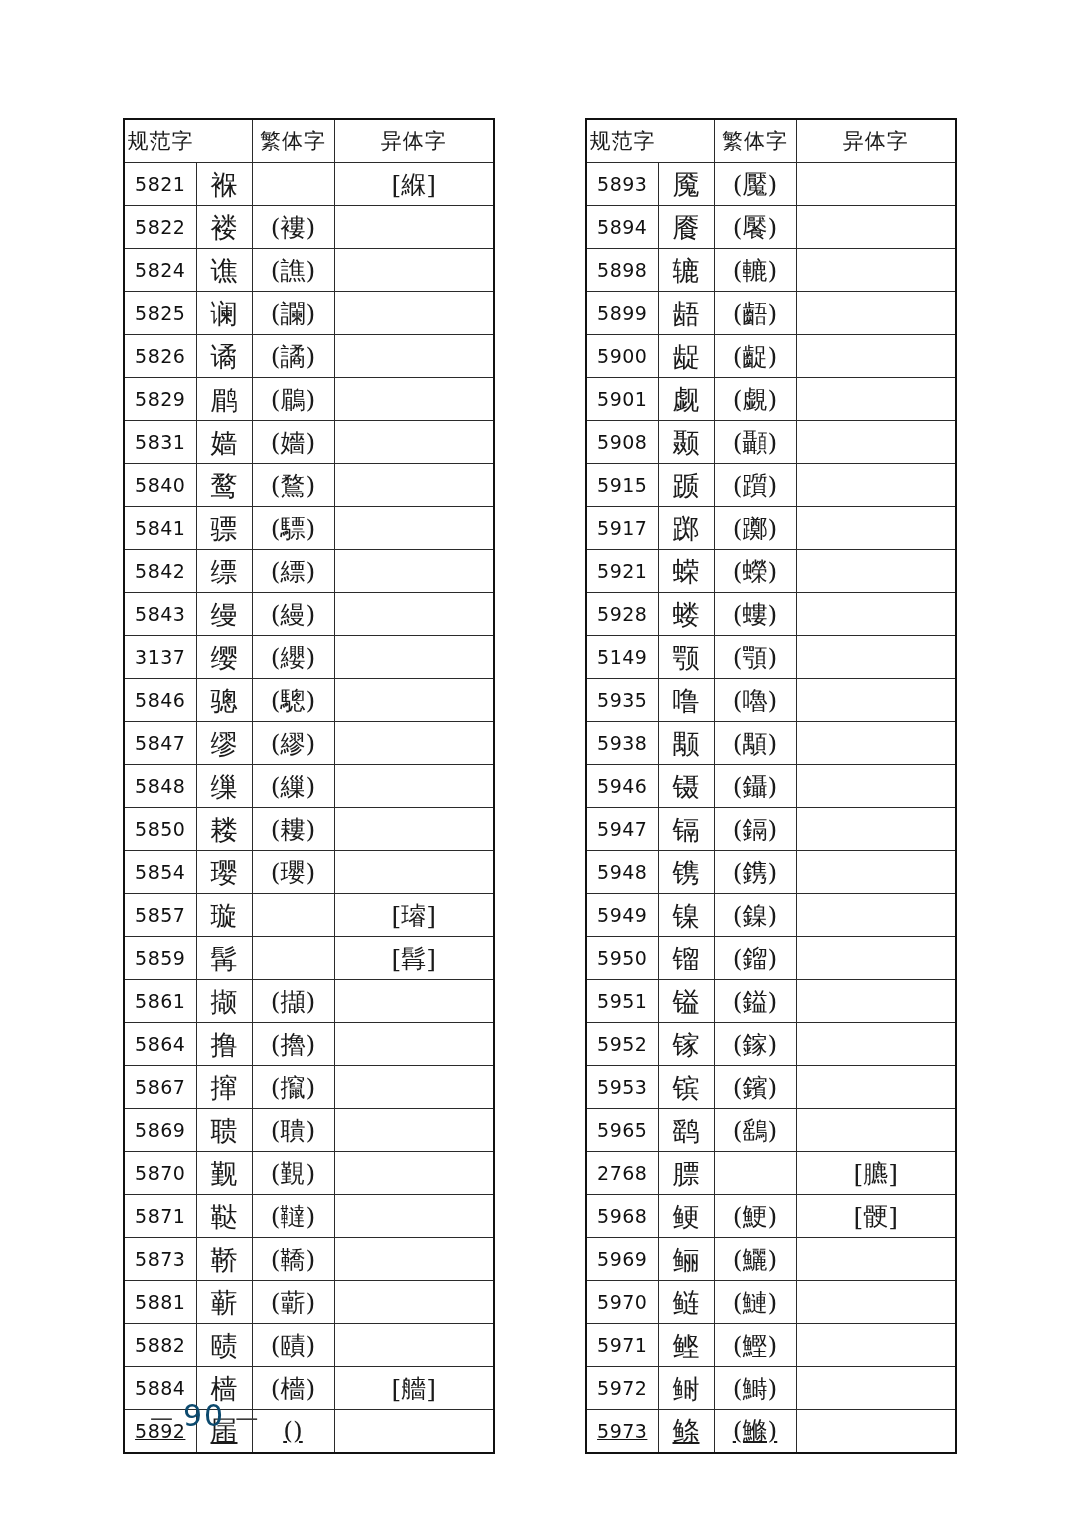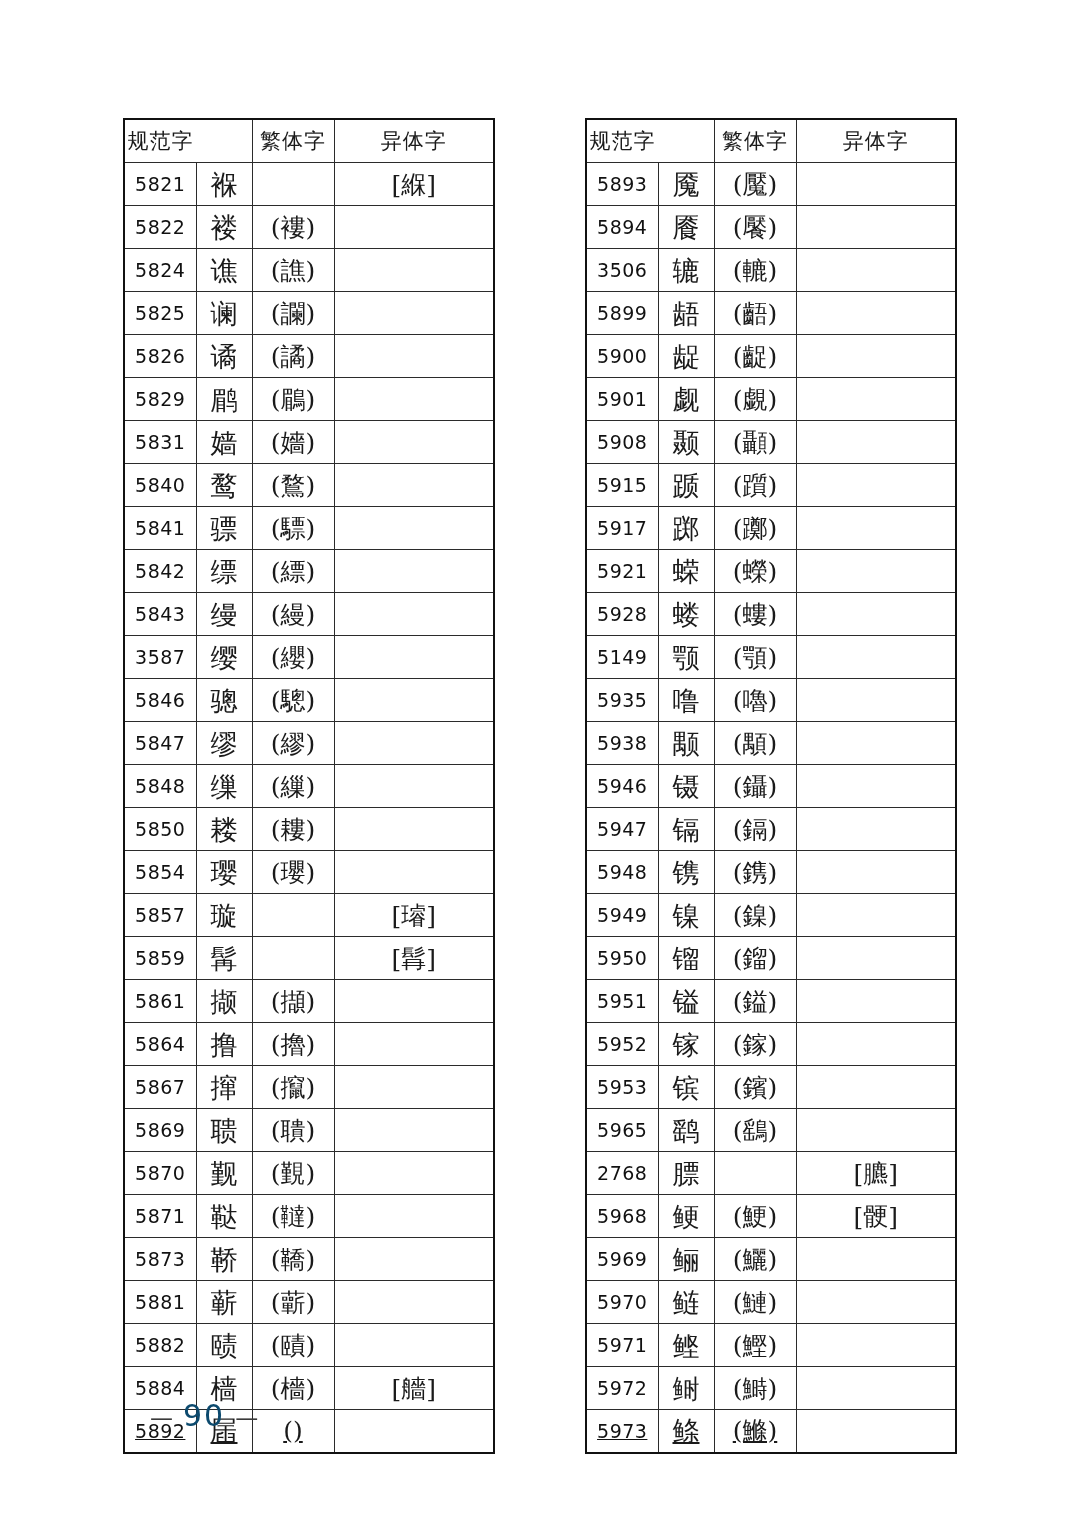--- a/index.html
+++ b/index.html
@@ -210,21 +210,21 @@
             <td class="trad">(縹)</td>
             <td class="var"></td>
           </tr>
           <tr>
             <td class="num">5843</td>
             <td class="std">缦</td>
             <td class="trad">(縵)</td>
             <td class="var"></td>
           </tr>
           <tr>
-            <td class="num">3587</td>
+            <td class="num">3137</td>
             <td class="std">缨</td>
             <td class="trad">(纓)</td>
             <td class="var"></td>
           </tr>
           <tr>
             <td class="num">5846</td>
             <td class="std">骢</td>
             <td class="trad">(驄)</td>
             <td class="var"></td>
           </tr>
@@ -355,21 +355,21 @@
             <td class="trad">(魘)</td>
             <td class="var"></td>
           </tr>
           <tr>
             <td class="num">5894</td>
             <td class="std">餍</td>
             <td class="trad">(饜)</td>
             <td class="var"></td>
           </tr>
           <tr>
-            <td class="num">3506</td>
+            <td class="num">5898</td>
             <td class="std">辘</td>
             <td class="trad">(轆)</td>
             <td class="var"></td>
           </tr>
           <tr>
             <td class="num">5899</td>
             <td class="std">龉</td>
             <td class="trad">(齬)</td>
             <td class="var"></td>
           </tr>

